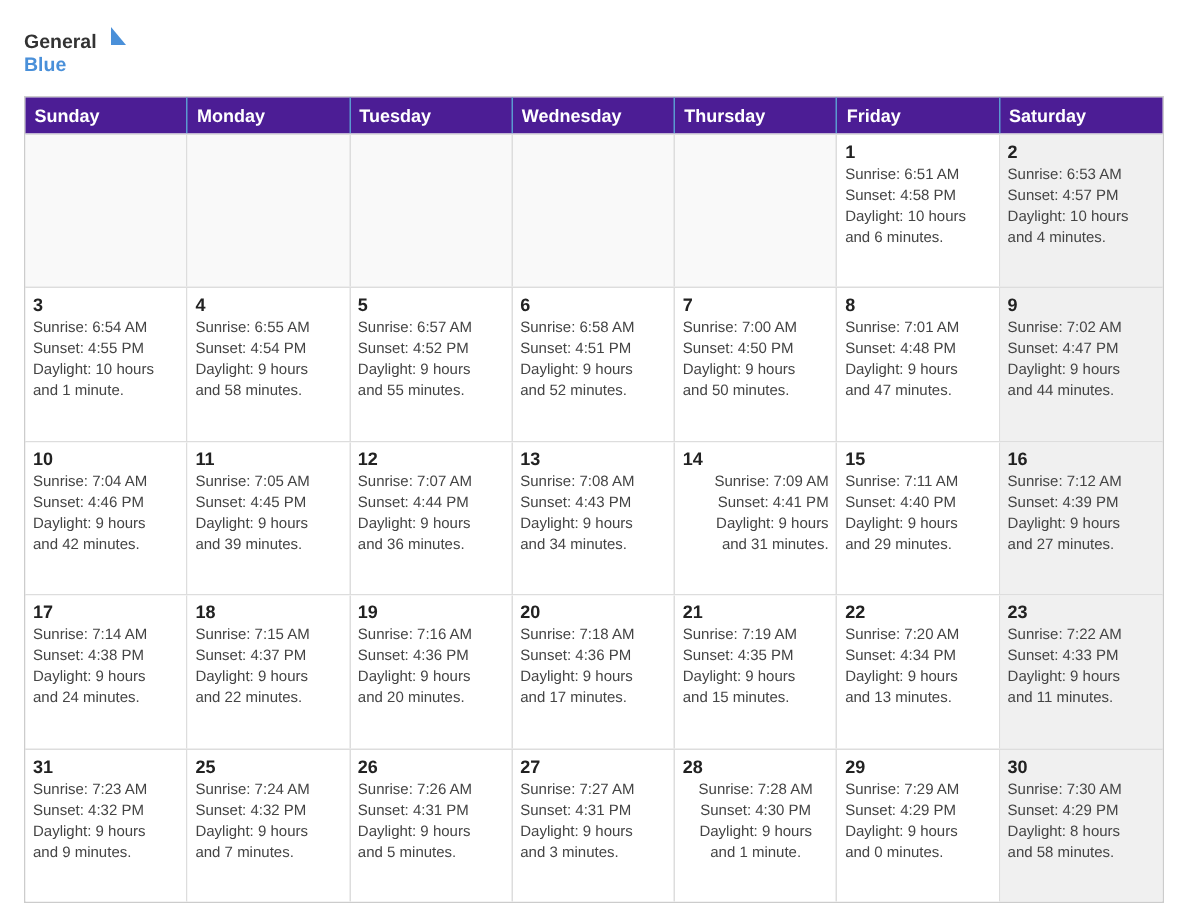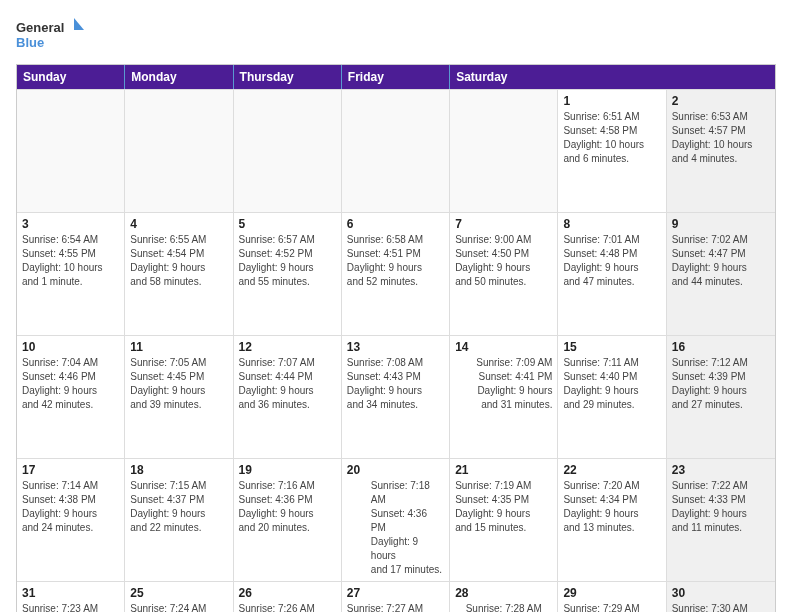--- a/index.html
+++ b/index.html
@@ -110,20 +110,22 @@
     <div class="title-block">
       <div class="main-title"></div>
       <div class="subtitle"></div>
     </div>
   </div>
 
   <div class="calendar">
     <div class="cal-header" id="cal-header">
         <div class="cal-header-cell">Sunday</div>
         <div class="cal-header-cell">Monday</div>
+        <div class="cal-header-cell">Tuesday</div>
+        <div class="cal-header-cell">Wednesday</div>
         <div class="cal-header-cell">Thursday</div>
         <div class="cal-header-cell">Friday</div>
         <div class="cal-header-cell">Saturday</div>
       </div>
     <div class="cal-body" id="cal-body">
         <div class="cal-row">
           <div class="cal-cell empty"></div>
           <div class="cal-cell empty"></div>
           <div class="cal-cell empty"></div>
           <div class="cal-cell empty"></div>
@@ -167,21 +169,21 @@
           </div>
           <div class="cal-cell">
             <span class="day-num">6</span>
             <div class="day-info" style="white-space: pre-line;">Sunrise: 6:58 AM
 Sunset: 4:51 PM
 Daylight: 9 hours
 and 52 minutes.</div>
           </div>
           <div class="cal-cell">
             <span class="day-num">7</span>
-            <div class="day-info" style="white-space: pre-line;">Sunrise: 9:00 AM
+            <div class="day-info" style="white-space: pre-line;">Sunrise: 7:00 AM
 Sunset: 4:50 PM
 Daylight: 9 hours
 and 50 minutes.</div>
           </div>
           <div class="cal-cell">
             <span class="day-num">8</span>
             <div class="day-info" style="white-space: pre-line;">Sunrise: 7:01 AM
 Sunset: 4:48 PM
 Daylight: 9 hours
 and 47 minutes.</div>
@@ -262,21 +264,21 @@
           </div>
           <div class="cal-cell">
             <span class="day-num">19</span>
             <div class="day-info" style="white-space: pre-line;">Sunrise: 7:16 AM
 Sunset: 4:36 PM
 Daylight: 9 hours
 and 20 minutes.</div>
           </div>
           <div class="cal-cell">
             <span class="day-num">20</span>
-            <div class="day-info" style="white-space: pre-line; margin-left: 24px;">Sunrise: 7:18 AM
+            <div class="day-info" style="white-space: pre-line;">Sunrise: 7:18 AM
 Sunset: 4:36 PM
 Daylight: 9 hours
 and 17 minutes.</div>
           </div>
           <div class="cal-cell">
             <span class="day-num">21</span>
             <div class="day-info" style="white-space: pre-line;">Sunrise: 7:19 AM
 Sunset: 4:35 PM
 Daylight: 9 hours
 and 15 minutes.</div>

